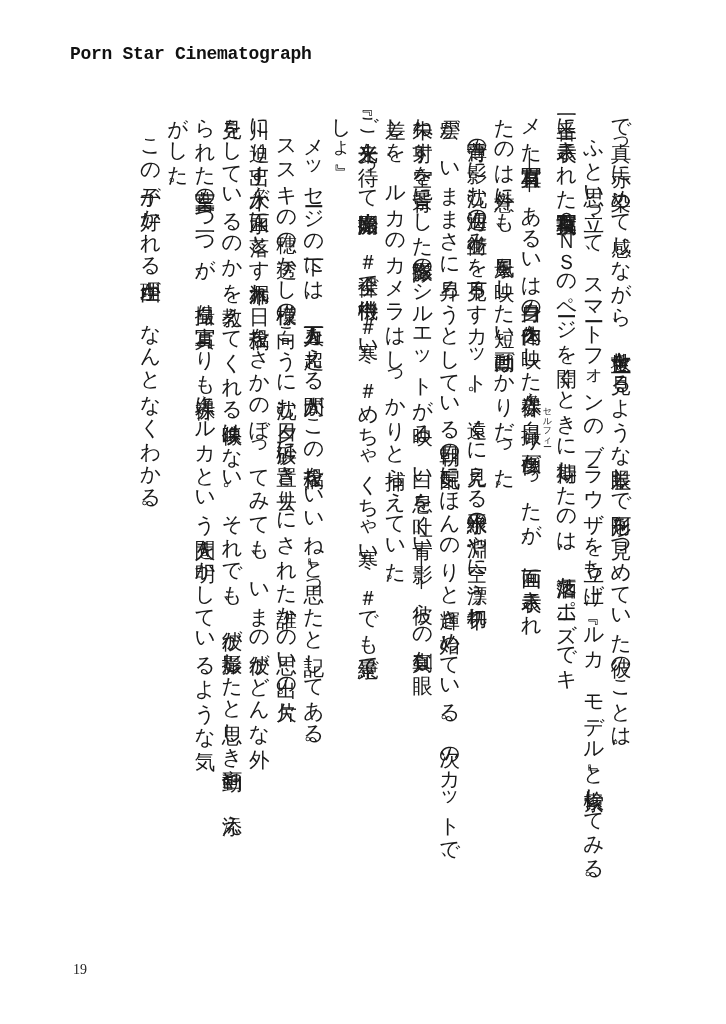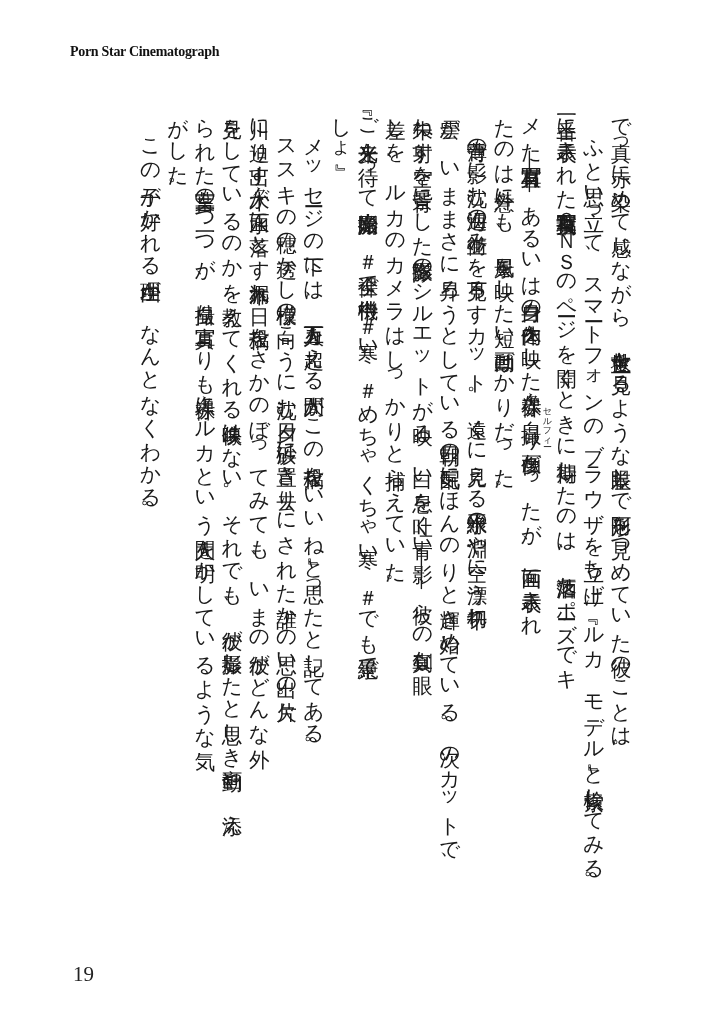--- a/index.html
+++ b/index.html
@@ -1,41 +1,41 @@
 <!DOCTYPE html>
 <html><head>
 <meta charset="utf-8">
 <style>
   html, body { margin: 0; padding: 0; background: #ffffff; }
   body { width: 726px; height: 1024px; position: relative; overflow: hidden; }
   .running-head {
     position: absolute; left: 70px; top: 44px;
-    font-family: Liberation Serif, serif;
-    font-size: 14px; font-weight: bold; font-style: normal;
+    font-family: Liberation Mono, monospace;
+    font-size: 18px; font-weight: bold; font-style: normal;
     color: #111; letter-spacing: -0.3px;
   }
   .body-text {
     position: absolute;
     right: 92px; top: 104px;
     height: 850px;
     writing-mode: vertical-rl;
     -webkit-writing-mode: vertical-rl;
     font-family: "DejaVu Serif", "Liberation Serif", serif;
     font-size: 20.6px;
     line-height: 27.2px;
     color: #1a1a1a;
     text-orientation: mixed;
   }
   .line { display: block; white-space: nowrap; }
   .line.indent { padding-top: 1em; }
   ruby rt { font-size: 9px; }
   .page-number {
     position: absolute; left: 73px; top: 962px;
     font-family: "Liberation Serif", "DejaVu Serif", serif;
-    font-size: 21px; color: #222;
+    font-size: 14px; color: #222;
   }
 </style>
 </head>
 <body>
 
 <div class="running-head">Porn Star Cinematograph</div>
 
 <div class="body-text">
   <span class="line">で真っ赤に染めて感じながら、救世主を見るような眼差しで阿形を見つめていた彼のことは。</span>
   <span class="line indent">ふと思い立って、スマートフォンのブラウザを立ち上げ、『ルカ　モデル』と検索してみる。</span>

